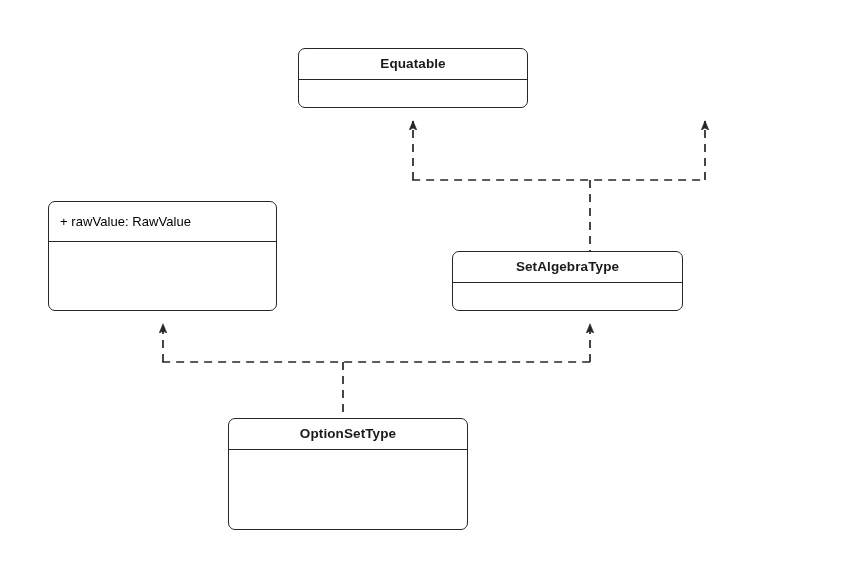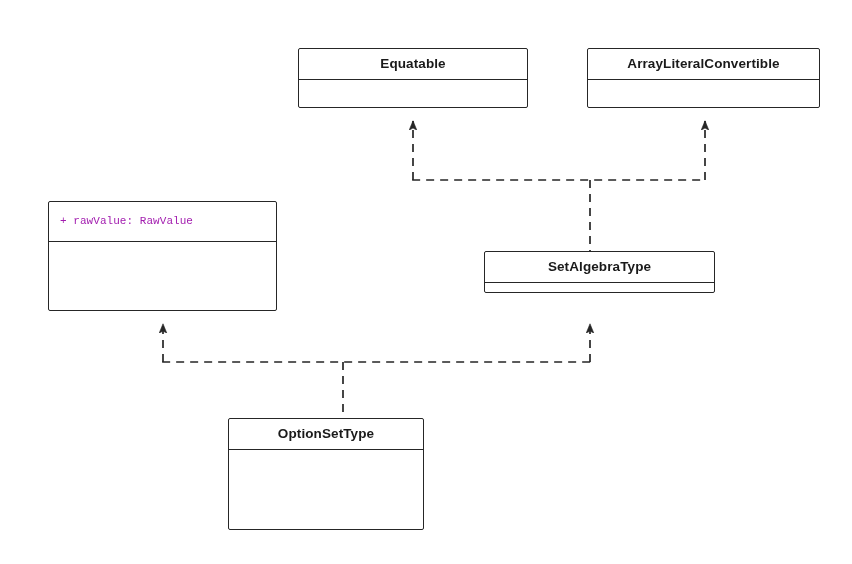--- a/index.html
+++ b/index.html
@@ -24,21 +24,21 @@
     top: 0;
     width: 852px;
     height: 564px;
     pointer-events: none;
   }
   .uml-class {
     position: absolute;
     box-sizing: border-box;
     background: #ffffff;
     border: 1.7px solid #262626;
-    border-radius: 2px;
+    border-radius: 7px;
     display: flex;
     flex-direction: column;
     overflow: hidden;
     z-index: 2;
   }
   .compartment {
     box-sizing: border-box;
     position: relative;
   }
   .compartment.divided {
@@ -56,26 +56,25 @@
     padding-left: 11px;
   }
   .class-name {
     font-size: 13.5px;
     font-weight: bold;
     color: #1a1a1a;
     letter-spacing: 0.1px;
     line-height: 1;
   }
   .member-text {
-    font-size: 11px;
+    font-size: 13px;
     font-weight: normal;
-    color: #a21caf;
+    color: #000000;
     line-height: 1.2;
     letter-spacing: 0.05px;
-    font-family: Liberation Mono, monospace;
   }
 </style>
 </head>
 <body>
 
 <div id="canvas">
 
   <svg id="edge-layer" viewBox="0 0 852 564" width="852" height="564">
     <defs>
       <marker id="uml-arrow" markerWidth="12" markerHeight="12" refX="9.4" refY="4" orient="auto" markerUnits="userSpaceOnUse">
@@ -106,41 +105,35 @@
     </g>
   </svg>
 
   <div class="uml-class" style="left:298px; top:48px; width:230px; height:60px;">
     <div class="compartment title divided" style="height:31px;">
       <span class="class-name">Equatable</span>
     </div>
     <div class="compartment members" style="flex:1;"></div>
   </div>
 
-  <div class="uml-class" style="left:587px; top:48px; width:233px; height:60px;">
-    <div class="compartment title divided" style="height:31px;">
-      <span class="class-name">ArrayLiteralConvertible</span>
-    </div>
-    <div class="compartment members" style="flex:1;"></div>
-  </div>
 
   <div class="uml-class" style="left:48px; top:201px; width:229px; height:110px;">
     <div class="compartment members divided" style="height:40px;">
       <span class="member-text">+ rawValue: RawValue</span>
     </div>
     <div class="compartment members" style="flex:1;"></div>
   </div>
 
-  <div class="uml-class" style="left:484px; top:251px; width:231px; height:42px;">
+  <div class="uml-class" style="left:452px; top:251px; width:231px; height:60px;">
     <div class="compartment title divided" style="height:31px;">
       <span class="class-name">SetAlgebraType</span>
     </div>
     <div class="compartment members" style="flex:1;"></div>
   </div>
 
-  <div class="uml-class" style="left:228px; top:418px; width:196px; height:112px;">
+  <div class="uml-class" style="left:228px; top:418px; width:240px; height:112px;">
     <div class="compartment title divided" style="height:31px;">
       <span class="class-name">OptionSetType</span>
     </div>
     <div class="compartment members" style="flex:1;"></div>
   </div>
 
 </div>
 
 </body></html>

